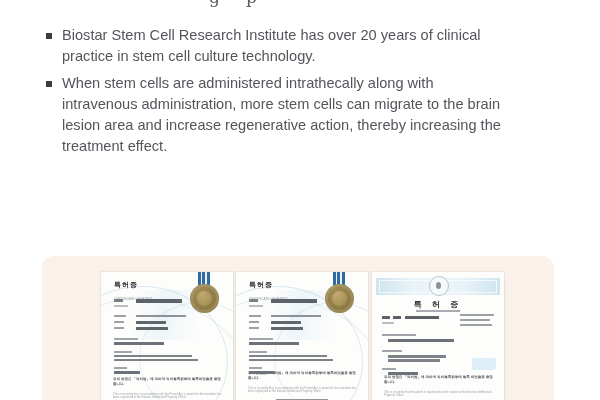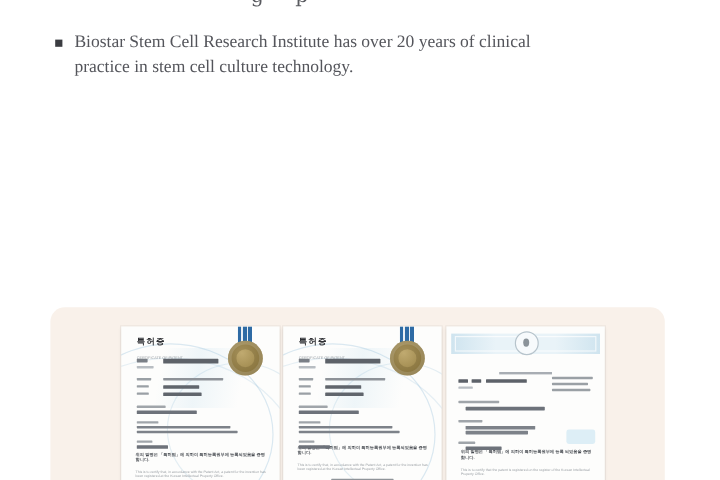--- a/index.html
+++ b/index.html
@@ -6,21 +6,21 @@
   body{width:600px;height:400px;position:relative;overflow:hidden;background:#ffffff;
        font-family:"Liberation Sans",sans-serif;}
 
   
   .top-frag{position:absolute;top:-13px;font:17px "DejaVu Serif",serif;color:#5a5b60;}
 
   
   .bullets{position:absolute;left:46px;top:25px;width:520px;}
   .bullet-item{display:flex;margin-bottom:7px;}
   .bullet-sq{flex:0 0 auto;width:6px;height:6px;background:#3b3c41;margin:8px 10px 0 0;}
-  .bullet-text{font-family:Liberation Serif, serif;font-size:14.6px;line-height:20.7px;
+  .bullet-text{font-family:Liberation Sans, sans-serif;font-size:14.6px;line-height:20.7px;
                color:#54555b;white-space:pre-line;}
 
   
   .panel{position:absolute;left:42px;top:256px;width:512px;height:170px;
          background:#f9f1ea;border-radius:12px;}
   .cert{position:absolute;top:16px;width:132px;height:160px;background:#fdfdfc;
         overflow:hidden;box-shadow:0 0 0 1px rgba(0,0,0,0.04),0 1px 3px rgba(0,0,0,0.07);}
   .cert1{left:59px;} .cert2{left:194px;} .cert3{left:330px;}
 
   
@@ -70,20 +70,27 @@
 <body>
 
 <span class="top-frag" style="left:209px">g</span>
 <span class="top-frag" style="left:246px">p</span>
 
 <div class="bullets">
   <div class="bullet-item">
     <div class="bullet-sq"></div>
     <div class="bullet-text">Biostar Stem Cell Research Institute has over 20 years of clinical
 practice in stem cell culture technology.</div>
+  </div>
+  <div class="bullet-item">
+    <div class="bullet-sq"></div>
+    <div class="bullet-text">When stem cells are administered intrathecally along with
+intravenous administration, more stem cells can migrate to the brain
+lesion area and increase regenerative action, thereby increasing the
+treatment effect.</div>
   </div>
 </div>
 
 <div class="panel">
 
   <div class="cert cert1">
     <div class="wash"></div>
     <div class="arc a1"></div>
     <div class="arc a2"></div>
     <div class="arc a3"></div>
@@ -145,20 +152,21 @@
       <div class="bar" style="left: 13px; top: 99px; width: 26px; height: 3px; background: rgb(109, 114, 122);"></div>
     </div>
 
   <div class="cert cert3">
     <div class="band">
         <div class="band-lines"></div>
       </div>
     <div class="emblem">
         <div class="emblem-dot"></div>
       </div>
+    <div class="cert3-title">특 허 증</div>
     <div class="cert3-cap"></div>
     <div class="blue-patch"></div>
     <div class="cert-body" style="top:103px">
       <span class="body-ko">위의 발명은 「특허법」에 의하여 특허등록원부에 등록 되었음을 증명합니다.</span>
       <span class="body-en">This is to certify that the patent is registered on the register of the Korean Intellectual Property Office.</span>
     </div>
   <div class="bar" style="left: 10px; top: 44px; width: 8px; height: 3px; background: rgb(93, 98, 105);"></div>
       <div class="bar" style="left: 21px; top: 44px; width: 8px; height: 3px; background: rgb(93, 98, 105);"></div>
       <div class="bar" style="left: 33px; top: 44px; width: 34px; height: 3px; background: rgb(93, 98, 105);"></div>
       <div class="bar" style="left: 10px; top: 50px; width: 12px; height: 1.5px; background: rgb(184, 189, 194);"></div>

